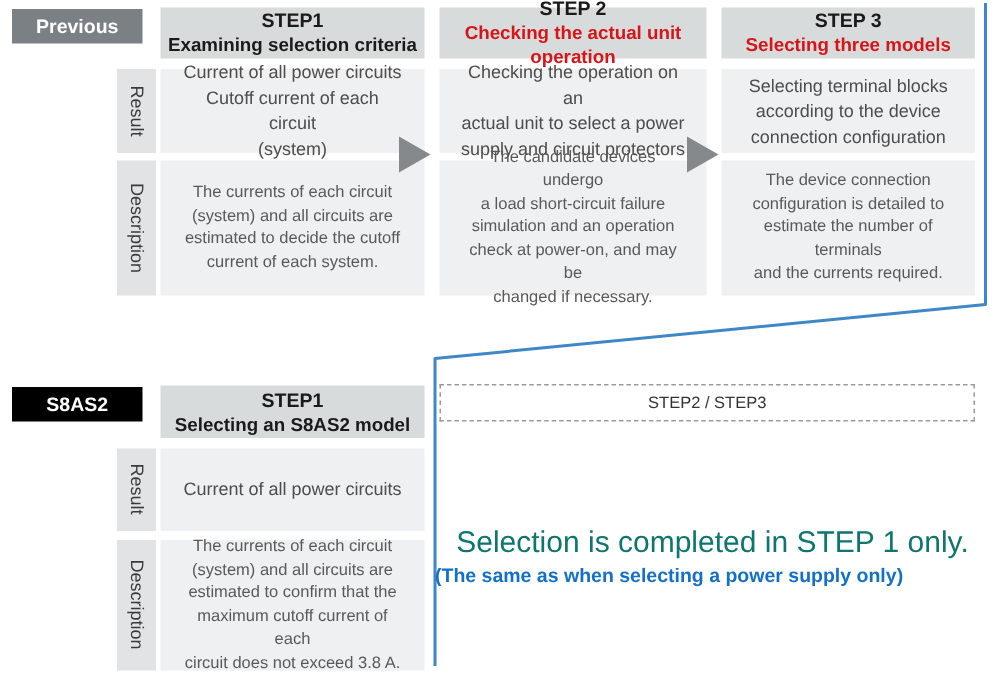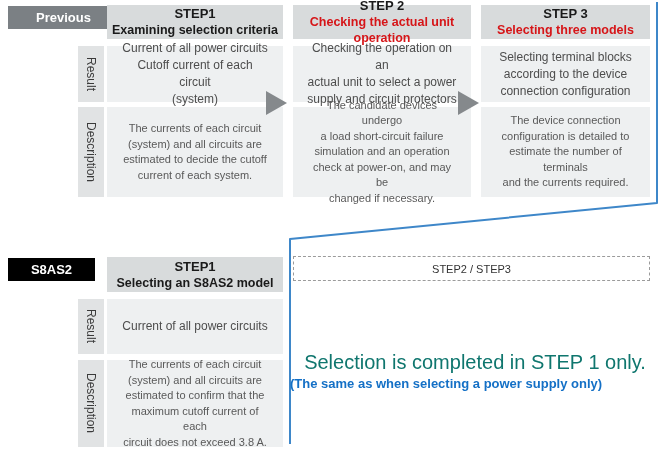--- a/index.html
+++ b/index.html
@@ -88,21 +88,21 @@
 </style>
 </head>
 <body>
 
 <div class="canvas">
 
   <svg class="callout-svg" width="664" height="453">
     <polyline points="657,2 657,203 290,239 290,444" fill="none" stroke="#3e87c9" stroke-width="2" stroke-linejoin="round"></polyline>
   </svg>
 
-  <div class="abs badge badge-prev" style="left:8px; top:6px;padding-left:12px;">Previous</div>
+  <div class="abs badge badge-prev" style="left:8px; top:6px;">Previous</div>
 
   <div class="abs rowlabel" style="left:78px; top:46px; height:56px;">Result</div>
   <div class="abs rowlabel" style="left:78px; top:107px; height:90px;">Description</div>
 
   <div class="abs step-header" style="left:107px; top:5px; width:176px; height:34px;">
     <div class="step-title">STEP1</div>
     <div class="step-subtitle">Examining selection criteria</div>
   </div>
   <div class="abs cell result-text" style="left:107px; top:46px; width:176px; height:56px;">Current of all power circuits
 Cutoff current of each circuit

